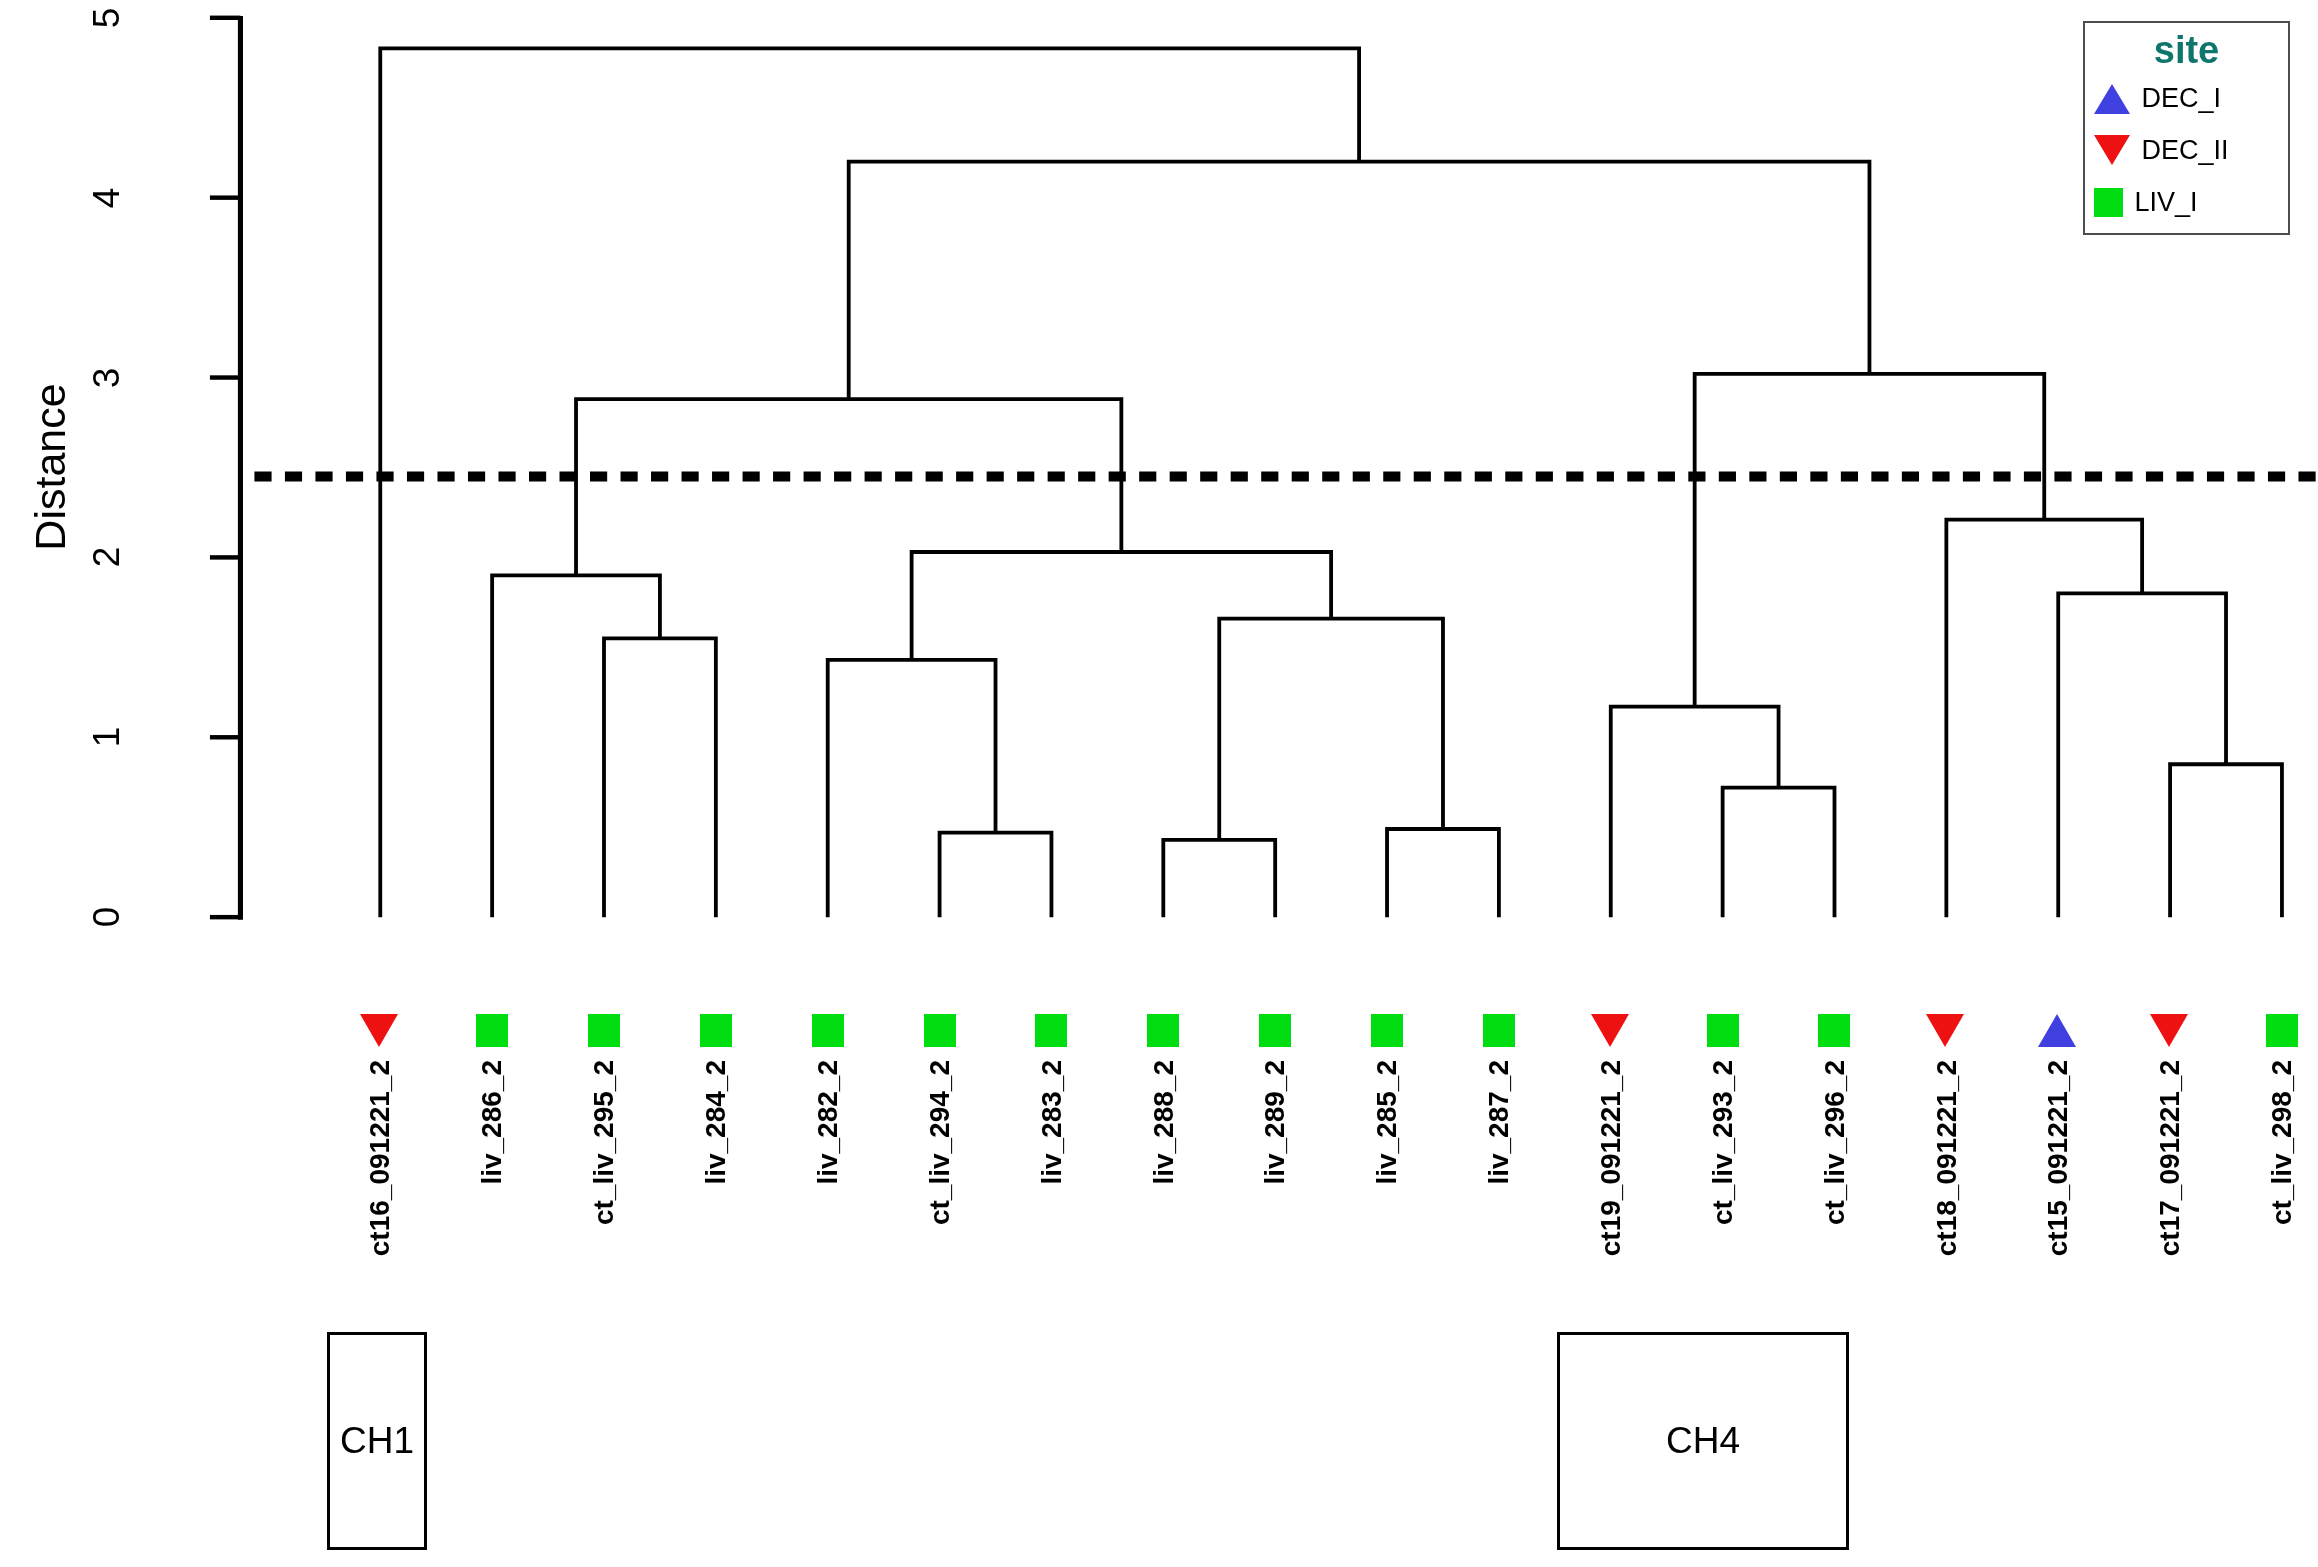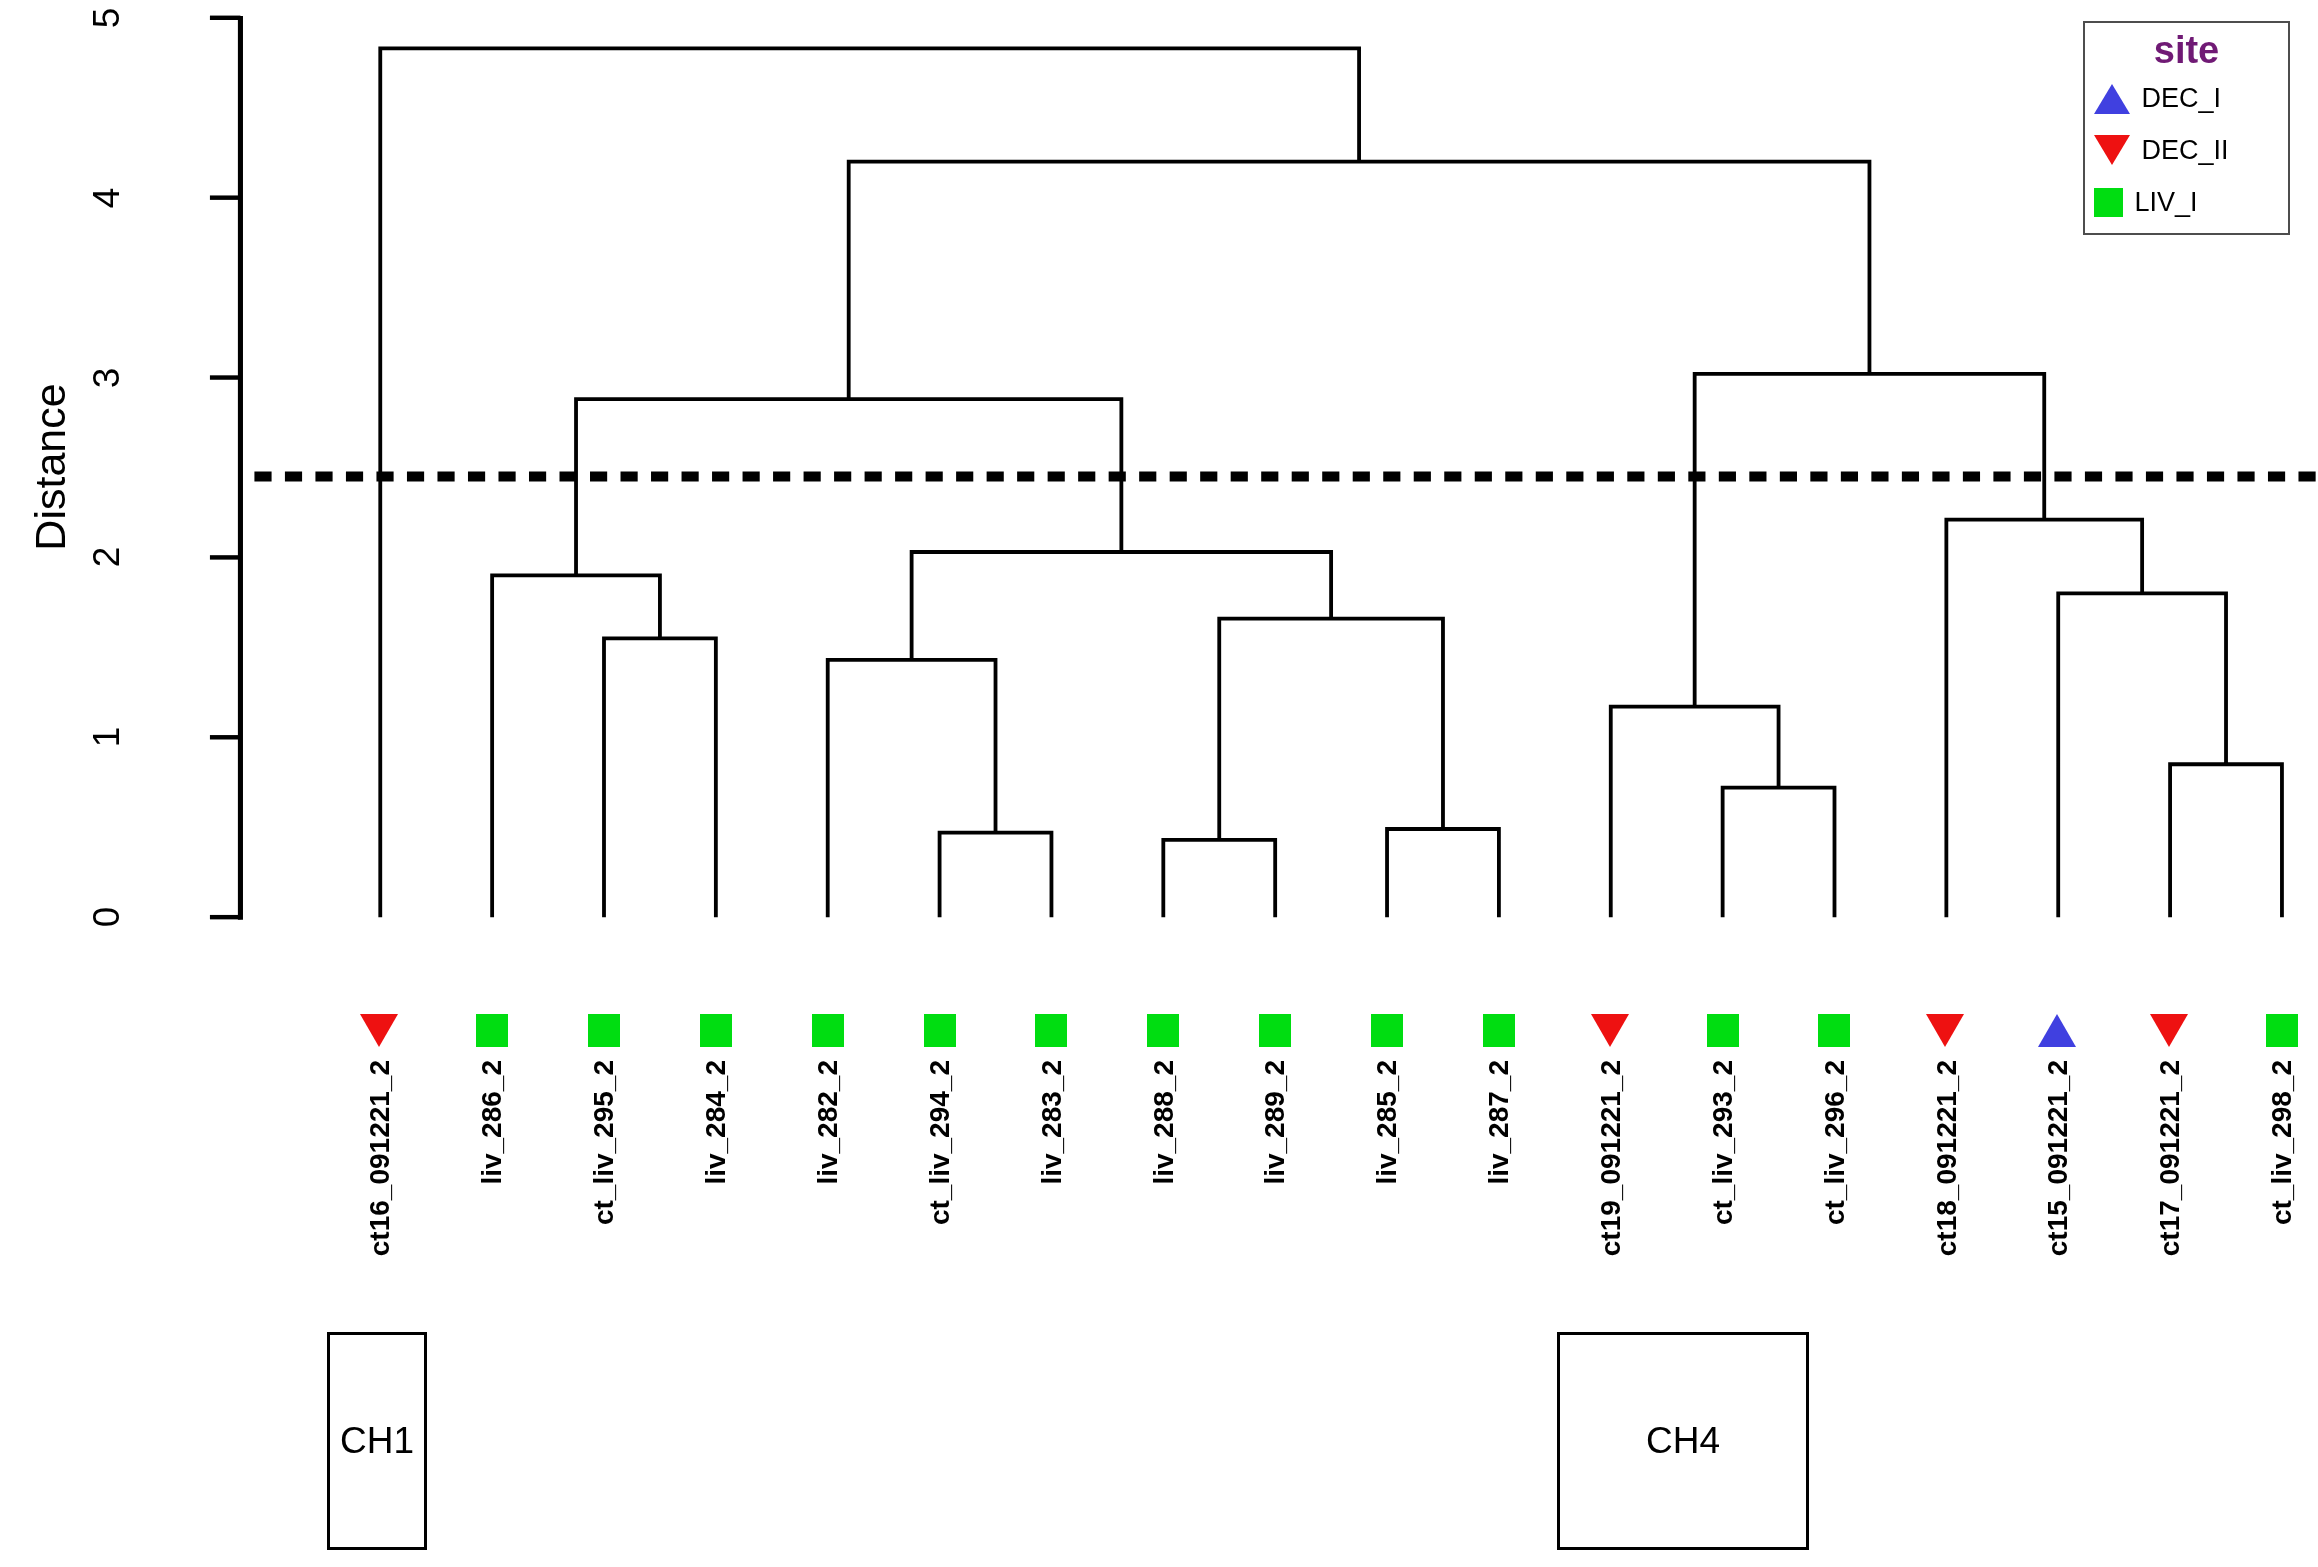--- a/index.html
+++ b/index.html
@@ -18,21 +18,21 @@
               text-align:right;font-size:28px;font-weight:bold;line-height:29px;white-space:nowrap;}
   .marker{position:absolute;width:0;height:0;}
   .m-square{position:absolute;}
 
   
   .chbox{position:absolute;top:1332px;height:218px;border:3.8px solid #000;box-sizing:border-box;
          display:flex;align-items:center;justify-content:center;font-size:37px;}
   .b0{left:327px;width:100px;}
   .b1{left:452px;width:306px;}
   .b2{left:789px;width:733px;}
-  .b3{left:1557px;width:252px;}
+  .b3{left:1557px;width:292px;}
   .b4{left:1894px;width:407px;}
 
   
   #legend{position:absolute;left:2083px;top:21px;width:207px;height:214px;border:2.5px solid #4d4d4d;
           box-sizing:border-box;background:#fff;display:flex;flex-direction:column;
           padding:3.8px 9px 5.1px 9px;}
   .legend-title{text-align:center;font-size:38px;font-weight:bold;line-height:46px;}
   .legend-item{display:flex;align-items:center;height:55px;gap:11.4px;}
   .lg-marker{display:inline-block;flex:0 0 auto;}
   .lg-label{font-size:27px;}
@@ -110,21 +110,21 @@
     </div>
 
   <div class="chbox b0">
     <span>CH1</span>
   </div>
   <div class="chbox b3">
     <span>CH4</span>
   </div>
 
   <div id="legend">
-    <div class="legend-title" style="color: #701a75;">site</div>
+    <div class="legend-title" style="color: #0f766e;">site</div>
     <div class="legend-item">
       <span class="marker lg-marker" id="lgm0" style="border-left: 18.4px solid transparent; border-right: 18.4px solid transparent; border-bottom: 30.5px solid rgb(64, 64, 224); position: static;"></span>
       <span class="lg-label">DEC_I</span>
     </div>
     <div class="legend-item">
       <span class="marker lg-marker" id="lgm1" style="border-left: 18.4px solid transparent; border-right: 18.4px solid transparent; border-top: 30.5px solid rgb(238, 17, 17); position: static;"></span>
       <span class="lg-label">DEC_II</span>
     </div>
     <div class="legend-item">
       <span class="m-square lg-marker" id="lgm2" style="width: 29px; height: 29px; background: rgb(0, 221, 17); position: static;"></span>

